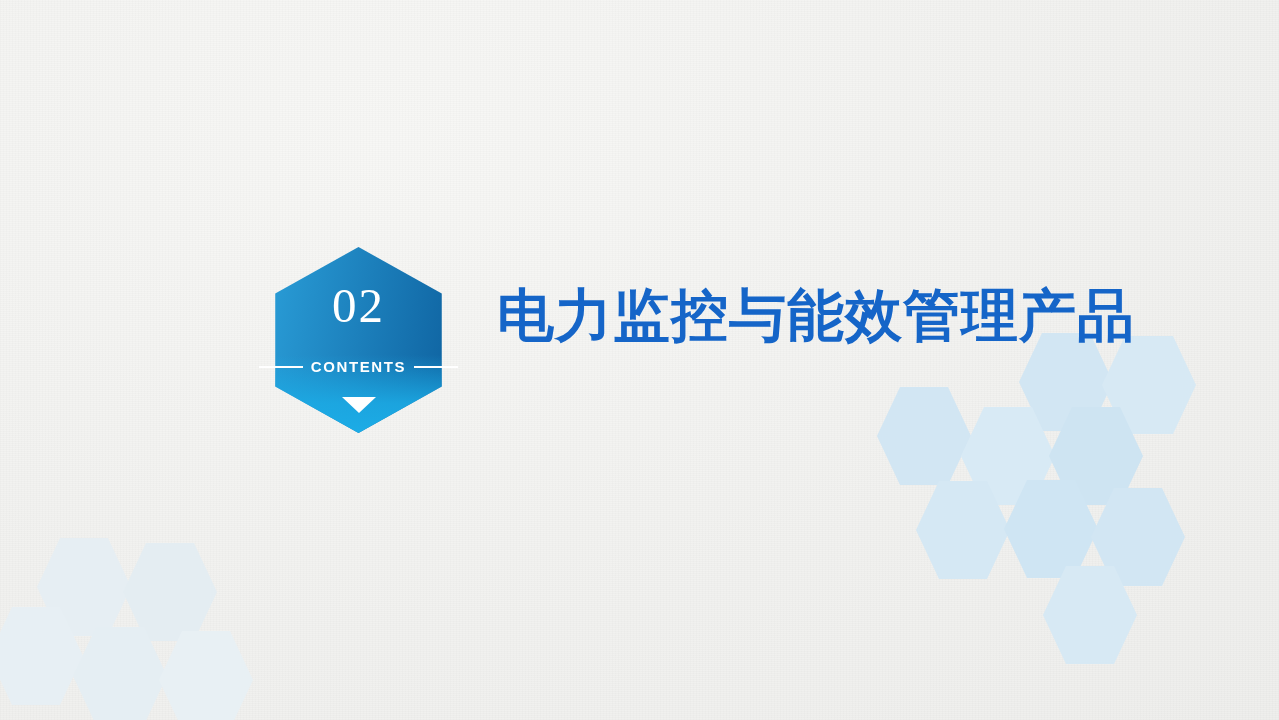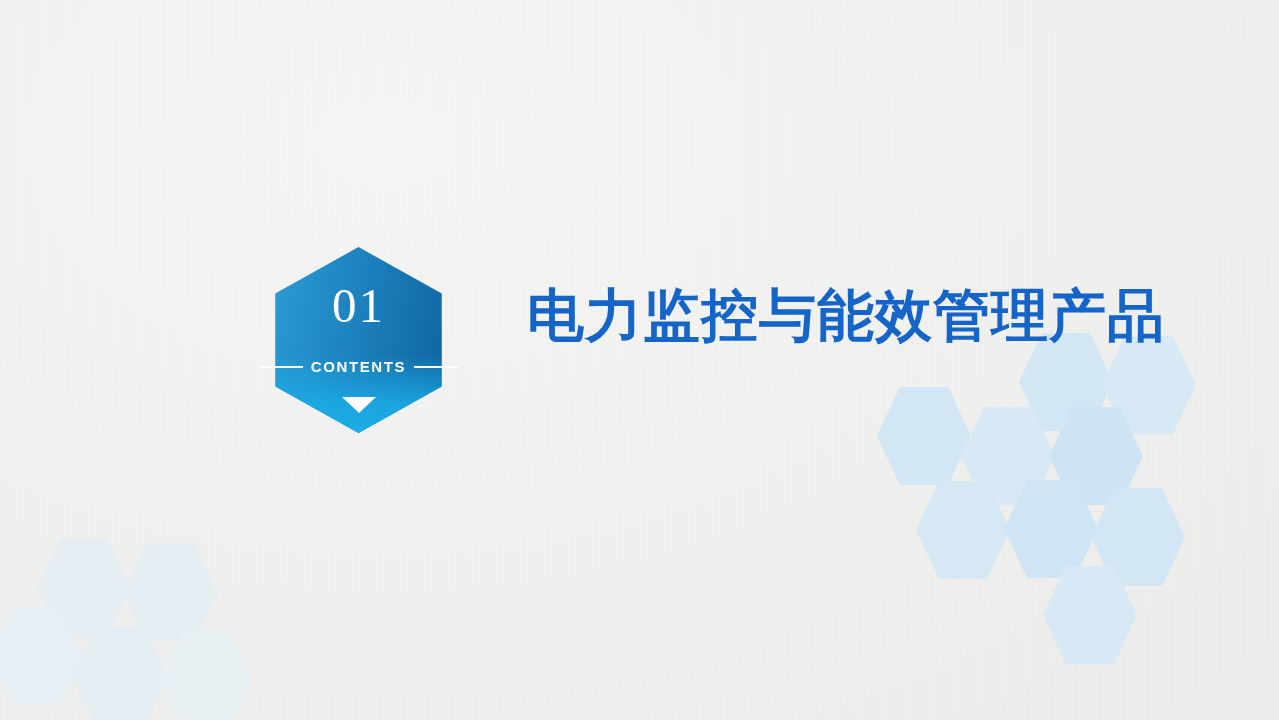--- a/index.html
+++ b/index.html
@@ -66,21 +66,20 @@
     border-top:16px solid #ffffff;
   }
 
   
   #slide-title{
     position:absolute;left:497px;top:287px;
     color:#1565c8;
     font-size:57px;line-height:1;font-weight:bold;
     letter-spacing:1px;white-space:nowrap;
     font-family:"DejaVu Sans","Liberation Sans",sans-serif;
-    margin-left:30px;
   }
 </style>
 </head>
 <body>
 
 <div id="slide" style="background-color: rgb(243, 243, 241);">
 
   <div id="paper-texture"></div>
 
   <div id="hex-cluster-left">
@@ -98,21 +97,21 @@
       <div class="hex-deco" style="left: 960px; top: 404px; width: 96px; height: 104px; background: rgb(216, 234, 245);"></div>
       <div class="hex-deco" style="left: 1048px; top: 404px; width: 96px; height: 104px; background: rgb(206, 228, 242);"></div>
       <div class="hex-deco" style="left: 915px; top: 478px; width: 96px; height: 104px; background: rgb(213, 232, 244);"></div>
       <div class="hex-deco" style="left: 1003px; top: 477px; width: 96px; height: 104px; background: rgb(207, 229, 243);"></div>
       <div class="hex-deco" style="left: 1090px; top: 485px; width: 96px; height: 104px; background: rgb(210, 230, 243);"></div>
       <div class="hex-deco" style="left: 1042px; top: 563px; width: 96px; height: 104px; background: rgb(215, 233, 244);"></div>
     </div>
 
   <div id="contents-badge">
     <div id="badge-shape" style="background: linear-gradient(rgba(255, 255, 255, 0) 58%, rgba(28, 172, 230, 0.85) 84%, rgb(28, 172, 230) 100%), linear-gradient(100deg, rgb(42, 158, 216) 0%, rgb(14, 97, 159) 100%);"></div>
-    <div id="badge-number">01</div>
+    <div id="badge-number">02</div>
     <div id="badge-rule-left"></div>
     <div id="badge-rule-right"></div>
     <div id="badge-label">CONTENTS</div>
     <div id="badge-arrow"></div>
   </div>
 
   <div id="slide-title" style="color: rgb(21, 101, 200);">电力监控与能效管理产品</div>
 
 </div>
 

